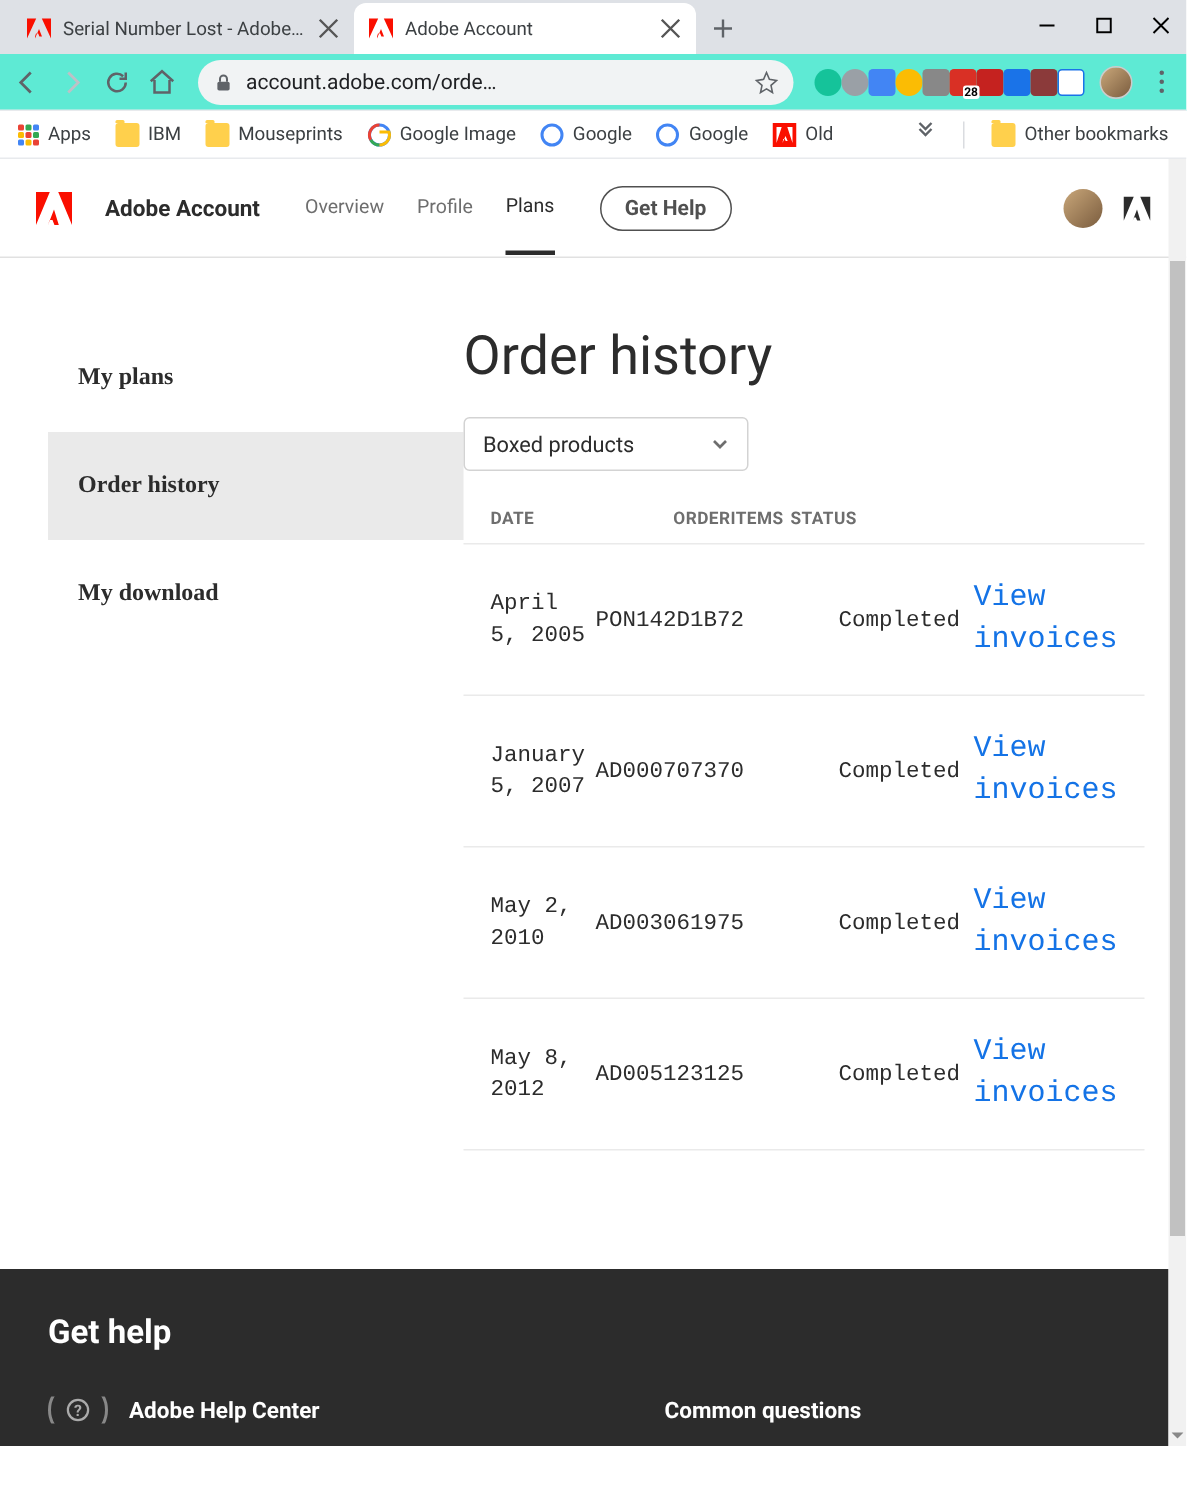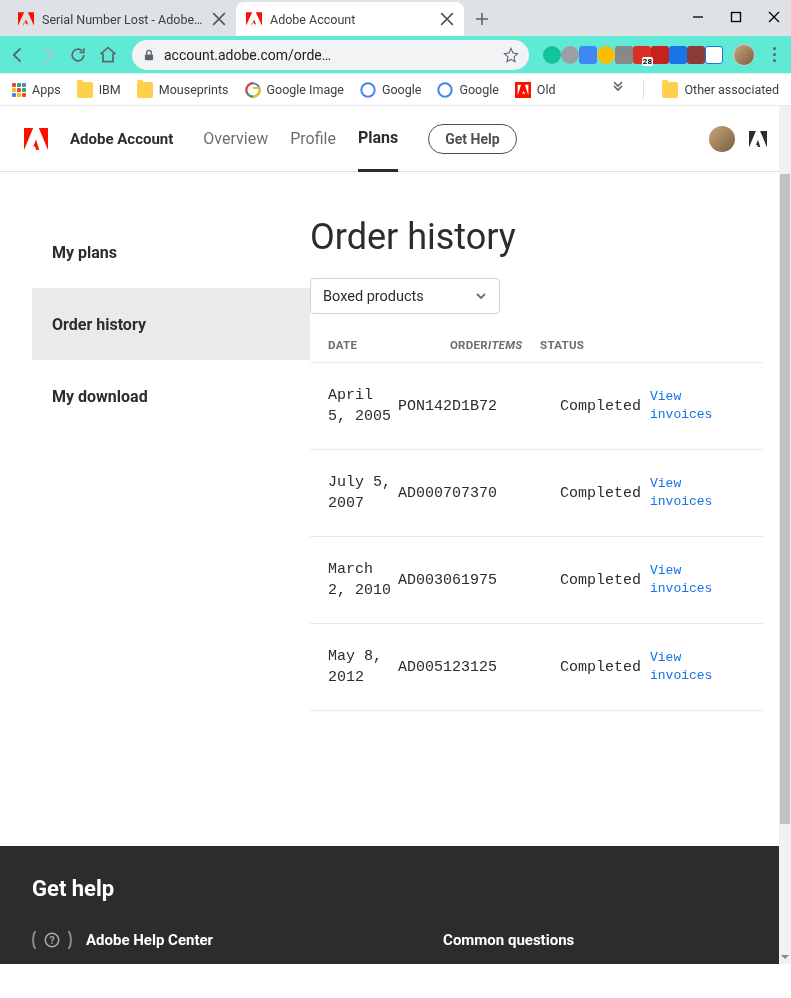--- a/index.html
+++ b/index.html
@@ -57,57 +57,57 @@
   .scrollbar-v { position:absolute; right:0; top:0; width:12px; height:100%; background:#f1f1f1;}
   .scrollbar-thumb { position:absolute; right:1px; top:68px; width:10px; height:650px; background:#c1c1c1; border-radius:0;}
   .scrollbar-arrow { position:absolute; right:0; width:12px; height:14px; display:flex;align-items:center;justify-content:center; color:#888;}
   .scrollbar-arrow.down { bottom:0;}
 
   
   .adobe-header { height: 66px; border-bottom:1px solid #e1e1e1; display:flex; align-items:center; padding:0 24px; gap:22px;}
   .adobe-logo { width:24px; height:22px; }
   .adobe-logo svg { width:100%; height:100%;}
   .brand { font-weight:700; font-size:15px; color:#2c2c2c; margin-right: 8px;}
-  .nav-item { font-size:16px; color:#6e6e6e; cursor:default; padding: 22px 0;}
-  .nav-item.active { color:#2c2c2c; font-weight:700; border-bottom:3px solid #2c2c2c; }
+  .nav-item { font-size:13px; color:#6e6e6e; cursor:default; padding: 22px 0;}
+  .nav-item.active { color:#2c2c2c; font-weight:400; border-bottom:3px solid #2c2c2c; }
   .gethelp-btn { border:1.5px solid #505050; border-radius:16px; padding:6px 16px; font-size:14px; font-weight:700; color:#505050; margin-left:8px;}
   .header-right { margin-left:auto; display:flex; align-items:center; gap:14px;}
   .header-avatar { width:26px; height:26px; border-radius:50%; background:linear-gradient(135deg,#c9a77a,#7a5c3e);}
   .adobe-mark { width:18px; height:16px; color:#2c2c2c;}
 
   
   .main { display:flex; padding: 44px 0 0 0; }
-  .sidebar { width: 310px; padding-left:32px; }
+  .sidebar { width: 310px; padding-left:32px;font-family:Liberation Serif, serif; }
   .side-item { height:72px; display:flex; align-items:center; padding-left:20px; font-size:16px; font-weight:700; color:#2c2c2c; cursor:default;}
   .side-item.active { background:#eaeaea; }
 
   .content { flex:1; padding-right:28px;}
   .page-title { font-size:36px; font-weight:400; color:#2c2c2c; margin-bottom: 20px;}
   .page-desc { font-size:15.5px; color:#6e6e6e; line-height:1.55; margin-bottom:18px; max-width:400px;}
 
   .dropdown { width:190px; height:36px; border:1px solid #d3d3d3; border-radius:4px; display:flex; align-items:center; padding:0 12px; justify-content:space-between; font-size:14.5px; color:#2c2c2c; margin-bottom:14px;}
   .dropdown svg { width:12px; height:12px; color:#6e6e6e;}
 
   .table { width:100%; }
   .thead { display:flex; padding:10px 18px; border-bottom:1px solid #eaeaea;}
   .th { font-size:11.5px; font-weight:700; color:#6e6e6e; letter-spacing:0.3px;}
   .col-date { width:50px;}
   .col-order { width:110px;text-align:right;}
-  .col-items { width:52px;font-style:italic;}
+  .col-items { width:40px;}
   .col-status { width:90px;}
   .col-action { flex:1;}
 
   .trow { display:flex; padding:22px 18px; border-bottom:1px solid #eaeaea; align-items:center;font-family:Liberation Mono, monospace;}
   .td { font-size:15px; color:#2c2c2c;}
   .td.date { width:70px; line-height:1.4;}
   .td.order { width:110px;}
   .td.items { width:52px;}
   .td.status { width:90px;}
   .td.action { flex:1; text-align:left;}
-  .link { color:#1473e6; font-size:13px; cursor:default; line-height:1.4;}
+  .link { color:#1473e6; font-size:20px; cursor:default; line-height:1.4;}
 
   
   .footer { position:absolute; bottom:0; left:0; right:12px; height:118px; background:#2c2c2c; padding: 30px 32px 0;}
   .footer-title { color:#fff; font-size:22px; font-weight:700; margin-bottom:30px;}
   .footer-cols { display:flex; gap:230px;}
   .footer-item { display:flex; align-items:center; gap:14px; color:#fff; font-size:15px; font-weight:700;}
   .footer-circle { width:40px; height:40px; border:2px solid #888; border-radius:50%; display:flex;align-items:center;justify-content:center;}
   .footer-cut { overflow:hidden; height:18px;}
   .adobe-red { fill:#fa0f00;}
 </style>
@@ -262,21 +262,21 @@
         </svg></span>
       <span>Old</span>
     </div>
   <span class="bm-chevron"><svg width="14" height="14" viewBox="0 0 14 14">
         <path d="M3 5l4 4 4-4" fill="none" stroke="#5f6368" stroke-width="1.6"></path>
         <path d="M3 1l4 4 4-4" fill="none" stroke="#5f6368" stroke-width="1.6"></path>
       </svg></span>
   <span class="bm-divider"></span>
   <div class="bm-item">
       <span class="bm-icon bm-folder"></span>
-      <span>Other associated</span>
+      <span>Other bookmarks</span>
     </div>
 </div>
 
 <div class="page">
 
   <div class="adobe-header">
     <span class="adobe-logo"><svg viewBox="0 0 24 22">
           <path fill="#fa0f00" d="M14.8 0H24v22L14.8 0zM0 0h9.2L0 22V0zm8 22l4-10.4L15.2 22h-2.9l-1.3-3.4H9.1L8 22z"></path>
         </svg></span>
     <span class="brand">Adobe Account</span>
@@ -319,28 +319,28 @@
         </div>
 
         <div class="trow">
           <span class="td date">April 5, 2005</span>
           <span class="td order">PON142D1B72</span>
           <span class="td items"></span>
           <span class="td status">Completed</span>
           <span class="td action"><a class="link">View invoices</a></span>
         </div>
         <div class="trow">
-          <span class="td date">July 5, 2007</span>
+          <span class="td date">January 5, 2007</span>
           <span class="td order">AD000707370</span>
           <span class="td items"></span>
           <span class="td status">Completed</span>
           <span class="td action"><a class="link">View invoices</a></span>
         </div>
         <div class="trow">
-          <span class="td date">March 2, 2010</span>
+          <span class="td date">May 2, 2010</span>
           <span class="td order">AD003061975</span>
           <span class="td items"></span>
           <span class="td status">Completed</span>
           <span class="td action"><a class="link">View invoices</a></span>
         </div>
         <div class="trow">
           <span class="td date">May 8, 2012</span>
           <span class="td order">AD005123125</span>
           <span class="td items"></span>
           <span class="td status">Completed</span>

